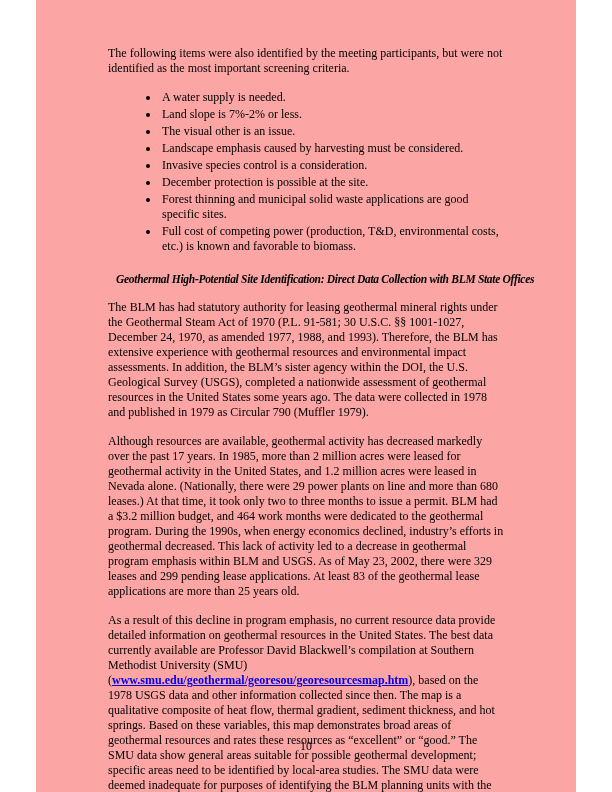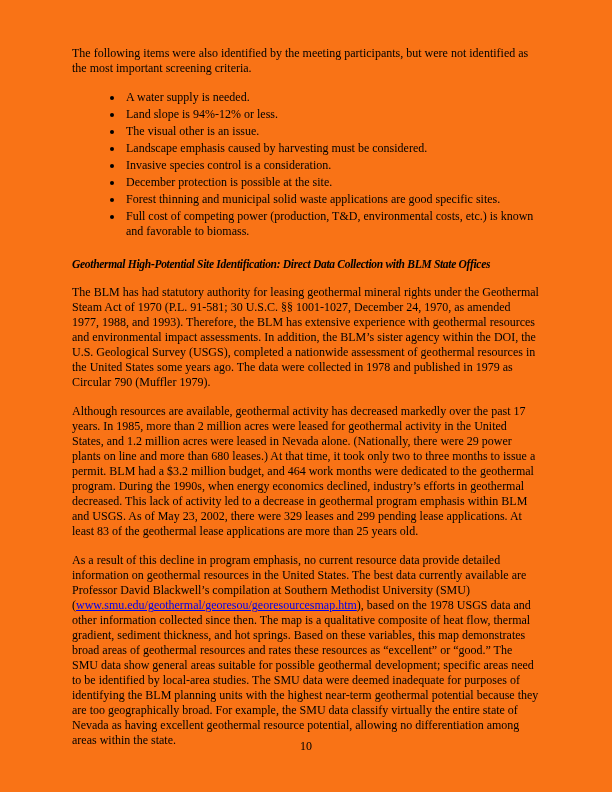--- a/index.html
+++ b/index.html
@@ -2,26 +2,26 @@
 <html><head>
 <meta charset="utf-8">
 <style>
   html, body {
     margin: 0;
     padding: 0;
     background: #ffffff;
   }
   .page {
     position: relative;
-    width: 612px;
+    width: 540px;
     height: 792px;
     margin: 0 auto;
     box-sizing: border-box;
     padding: 46px 72px 40px 72px;
-    background: #f97316;
+    background: #fca5a5;
     font-family: "Liberation Serif", serif;
     font-size: 12px;
     line-height: 1.25;
     color: #000000;
     overflow: hidden;
   }
   .para {
     margin: 0 0 14px 0;
     text-align: left;
   }
@@ -33,46 +33,47 @@
   .bullet-list li {
     margin: 0 0 2px 0;
     padding-left: 2px;
   }
   .section-heading {
     font-size: 11.5px;
     font-weight: bold;
     font-style: italic;
     letter-spacing: -0.3px;
     white-space: nowrap;
-    margin: 18px 0 14px 0;
+    margin: 18px 0 14px 8px;
   }
   .link {
     color: #0000ee;
     text-decoration: underline;
     cursor: pointer;
+    font-weight: bold;
   }
   .page-number {
     position: absolute;
     bottom: 38px;
     left: 0;
     width: 100%;
     text-align: center;
     font-size: 12px;
   }
 </style>
 </head>
 <body>
 
 <div class="page">
 
   <p class="para">The following items were also identified by the meeting participants, but were not identified as the most important screening criteria.</p>
 
   <ul class="bullet-list">
     <li>A water supply is needed.</li>
-    <li>Land slope is 94%-12% or less.</li>
+    <li>Land slope is 7%-2% or less.</li>
     <li>The visual other is an issue.</li>
     <li>Landscape emphasis caused by harvesting must be considered.</li>
     <li>Invasive species control is a consideration.</li>
     <li>December protection is possible at the site.</li>
     <li>Forest thinning and municipal solid waste applications are good specific sites.</li>
     <li>Full cost of competing power (production, T&amp;D, environmental costs, etc.) is known and favorable to biomass.</li>
   </ul>
 
   <h2 class="section-heading">Geothermal High-Potential Site Identification: Direct Data Collection with BLM State Offices</h2>
 

